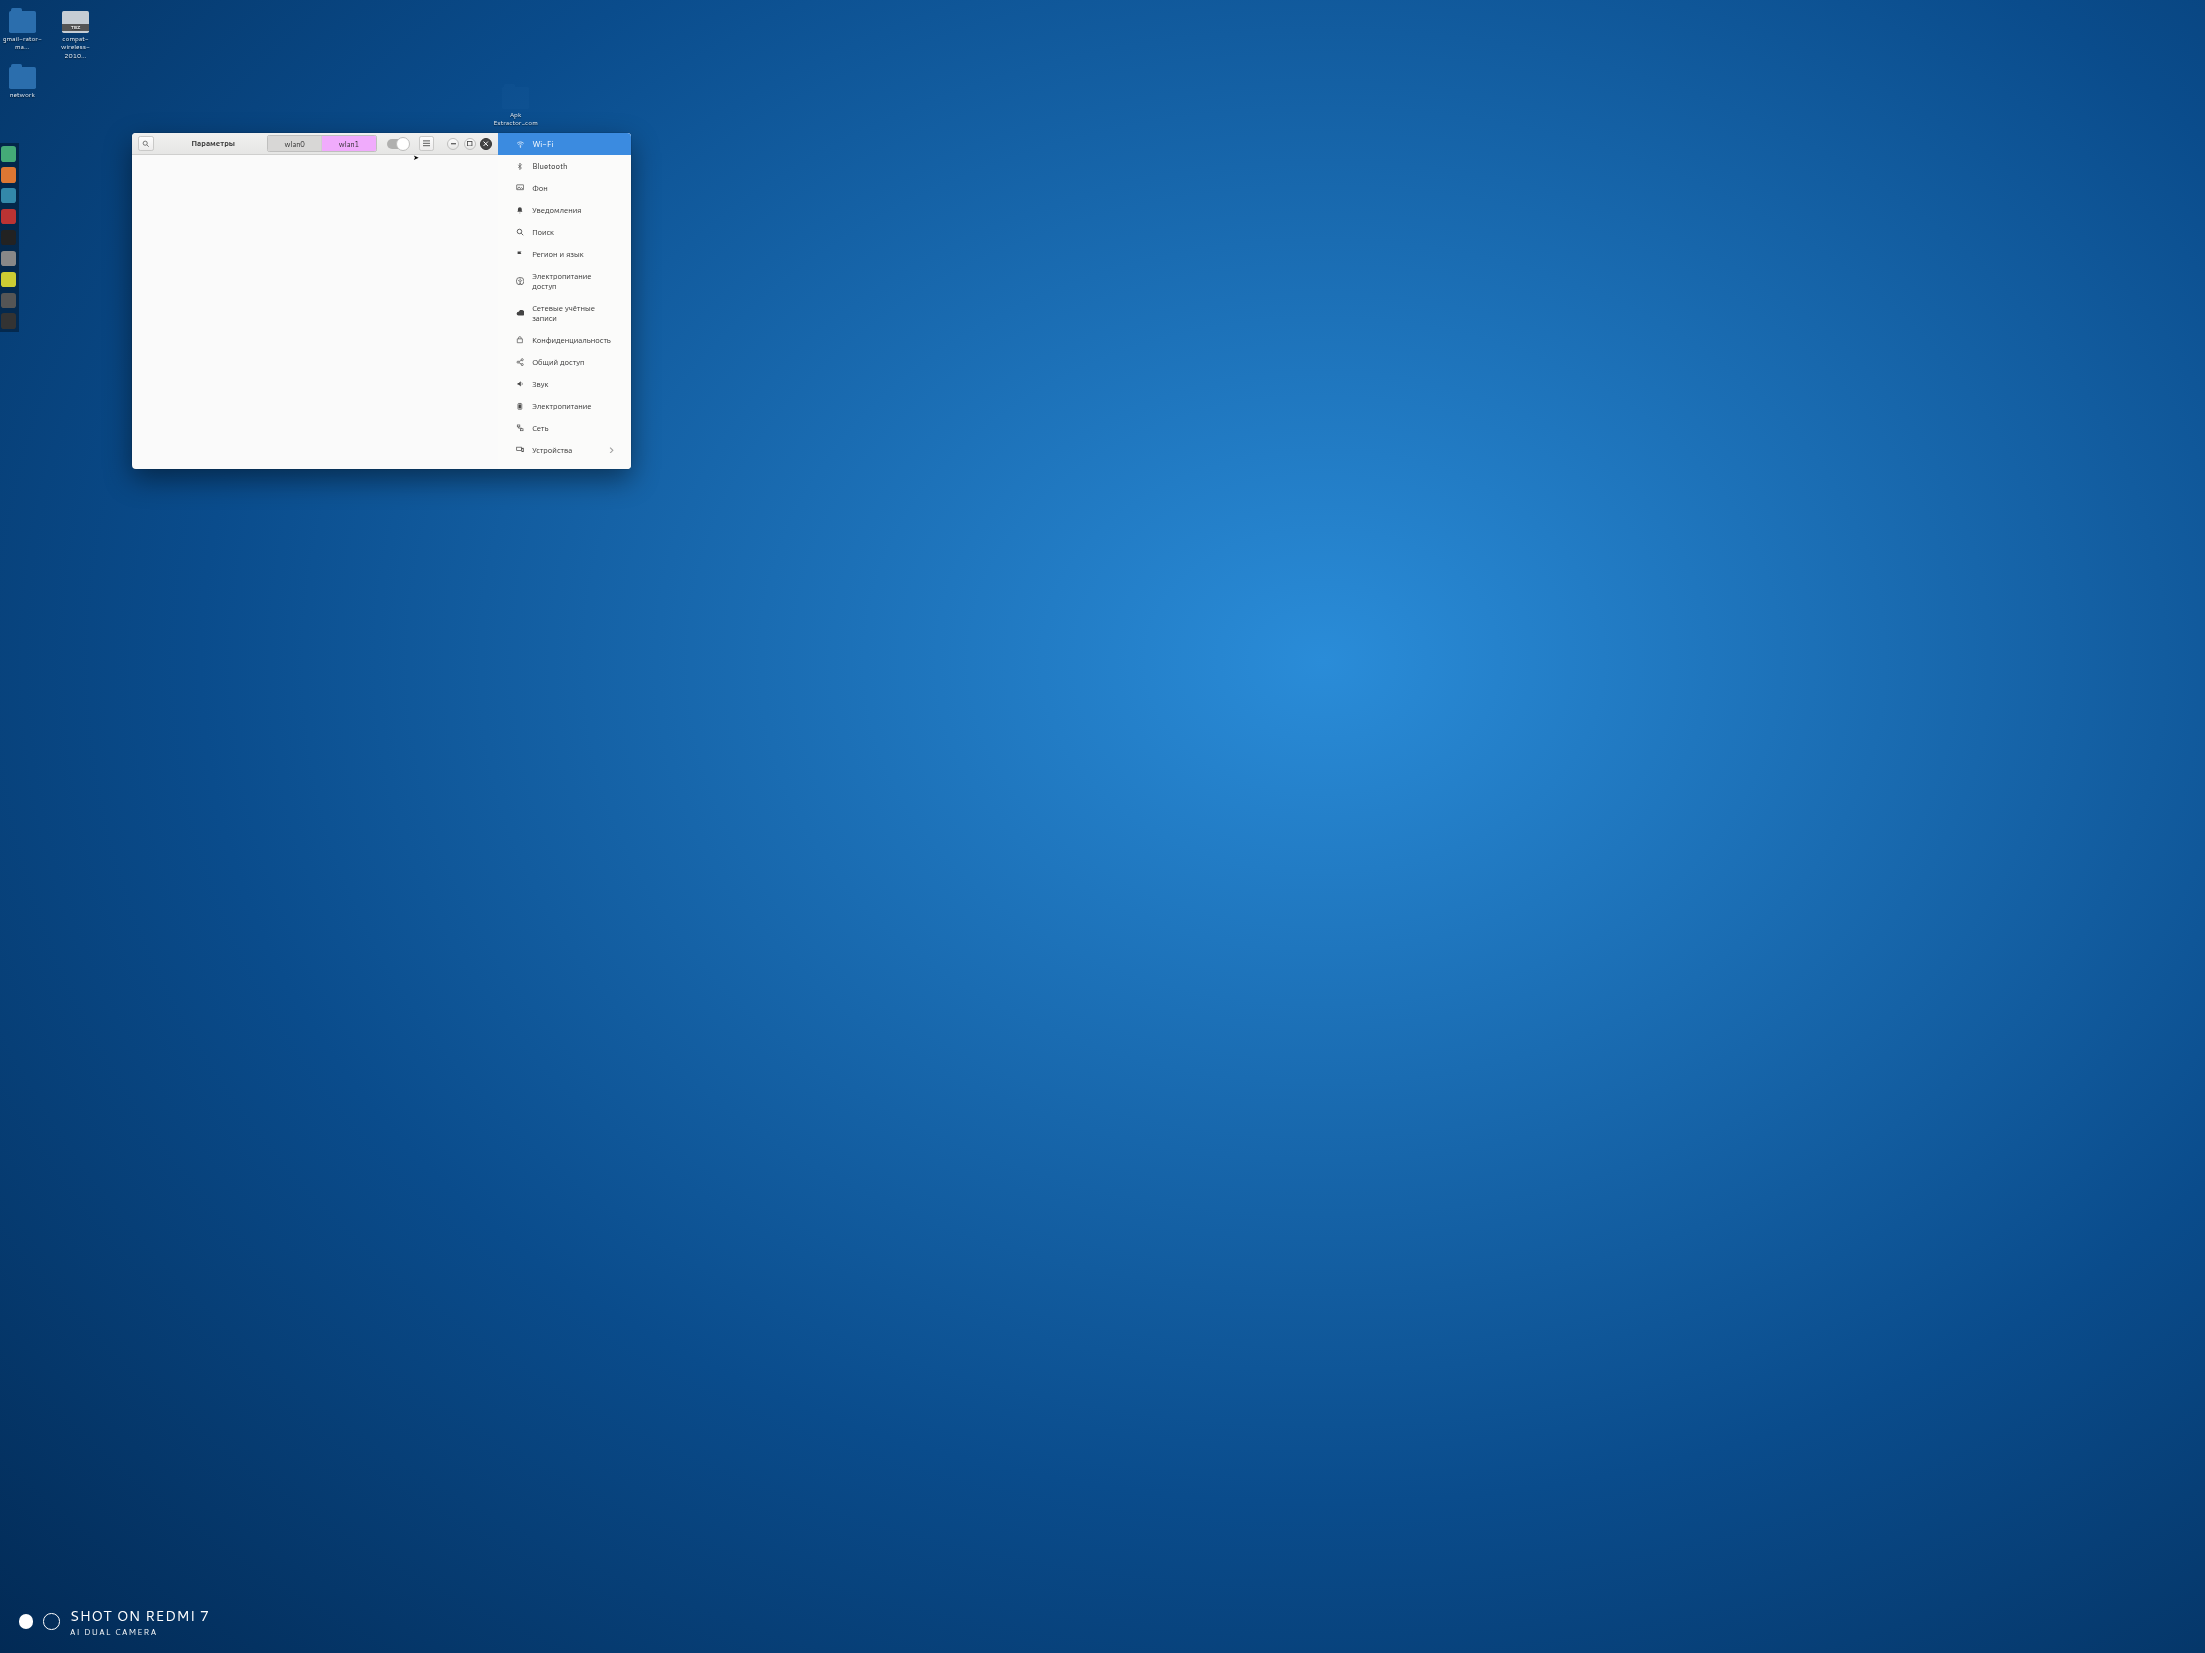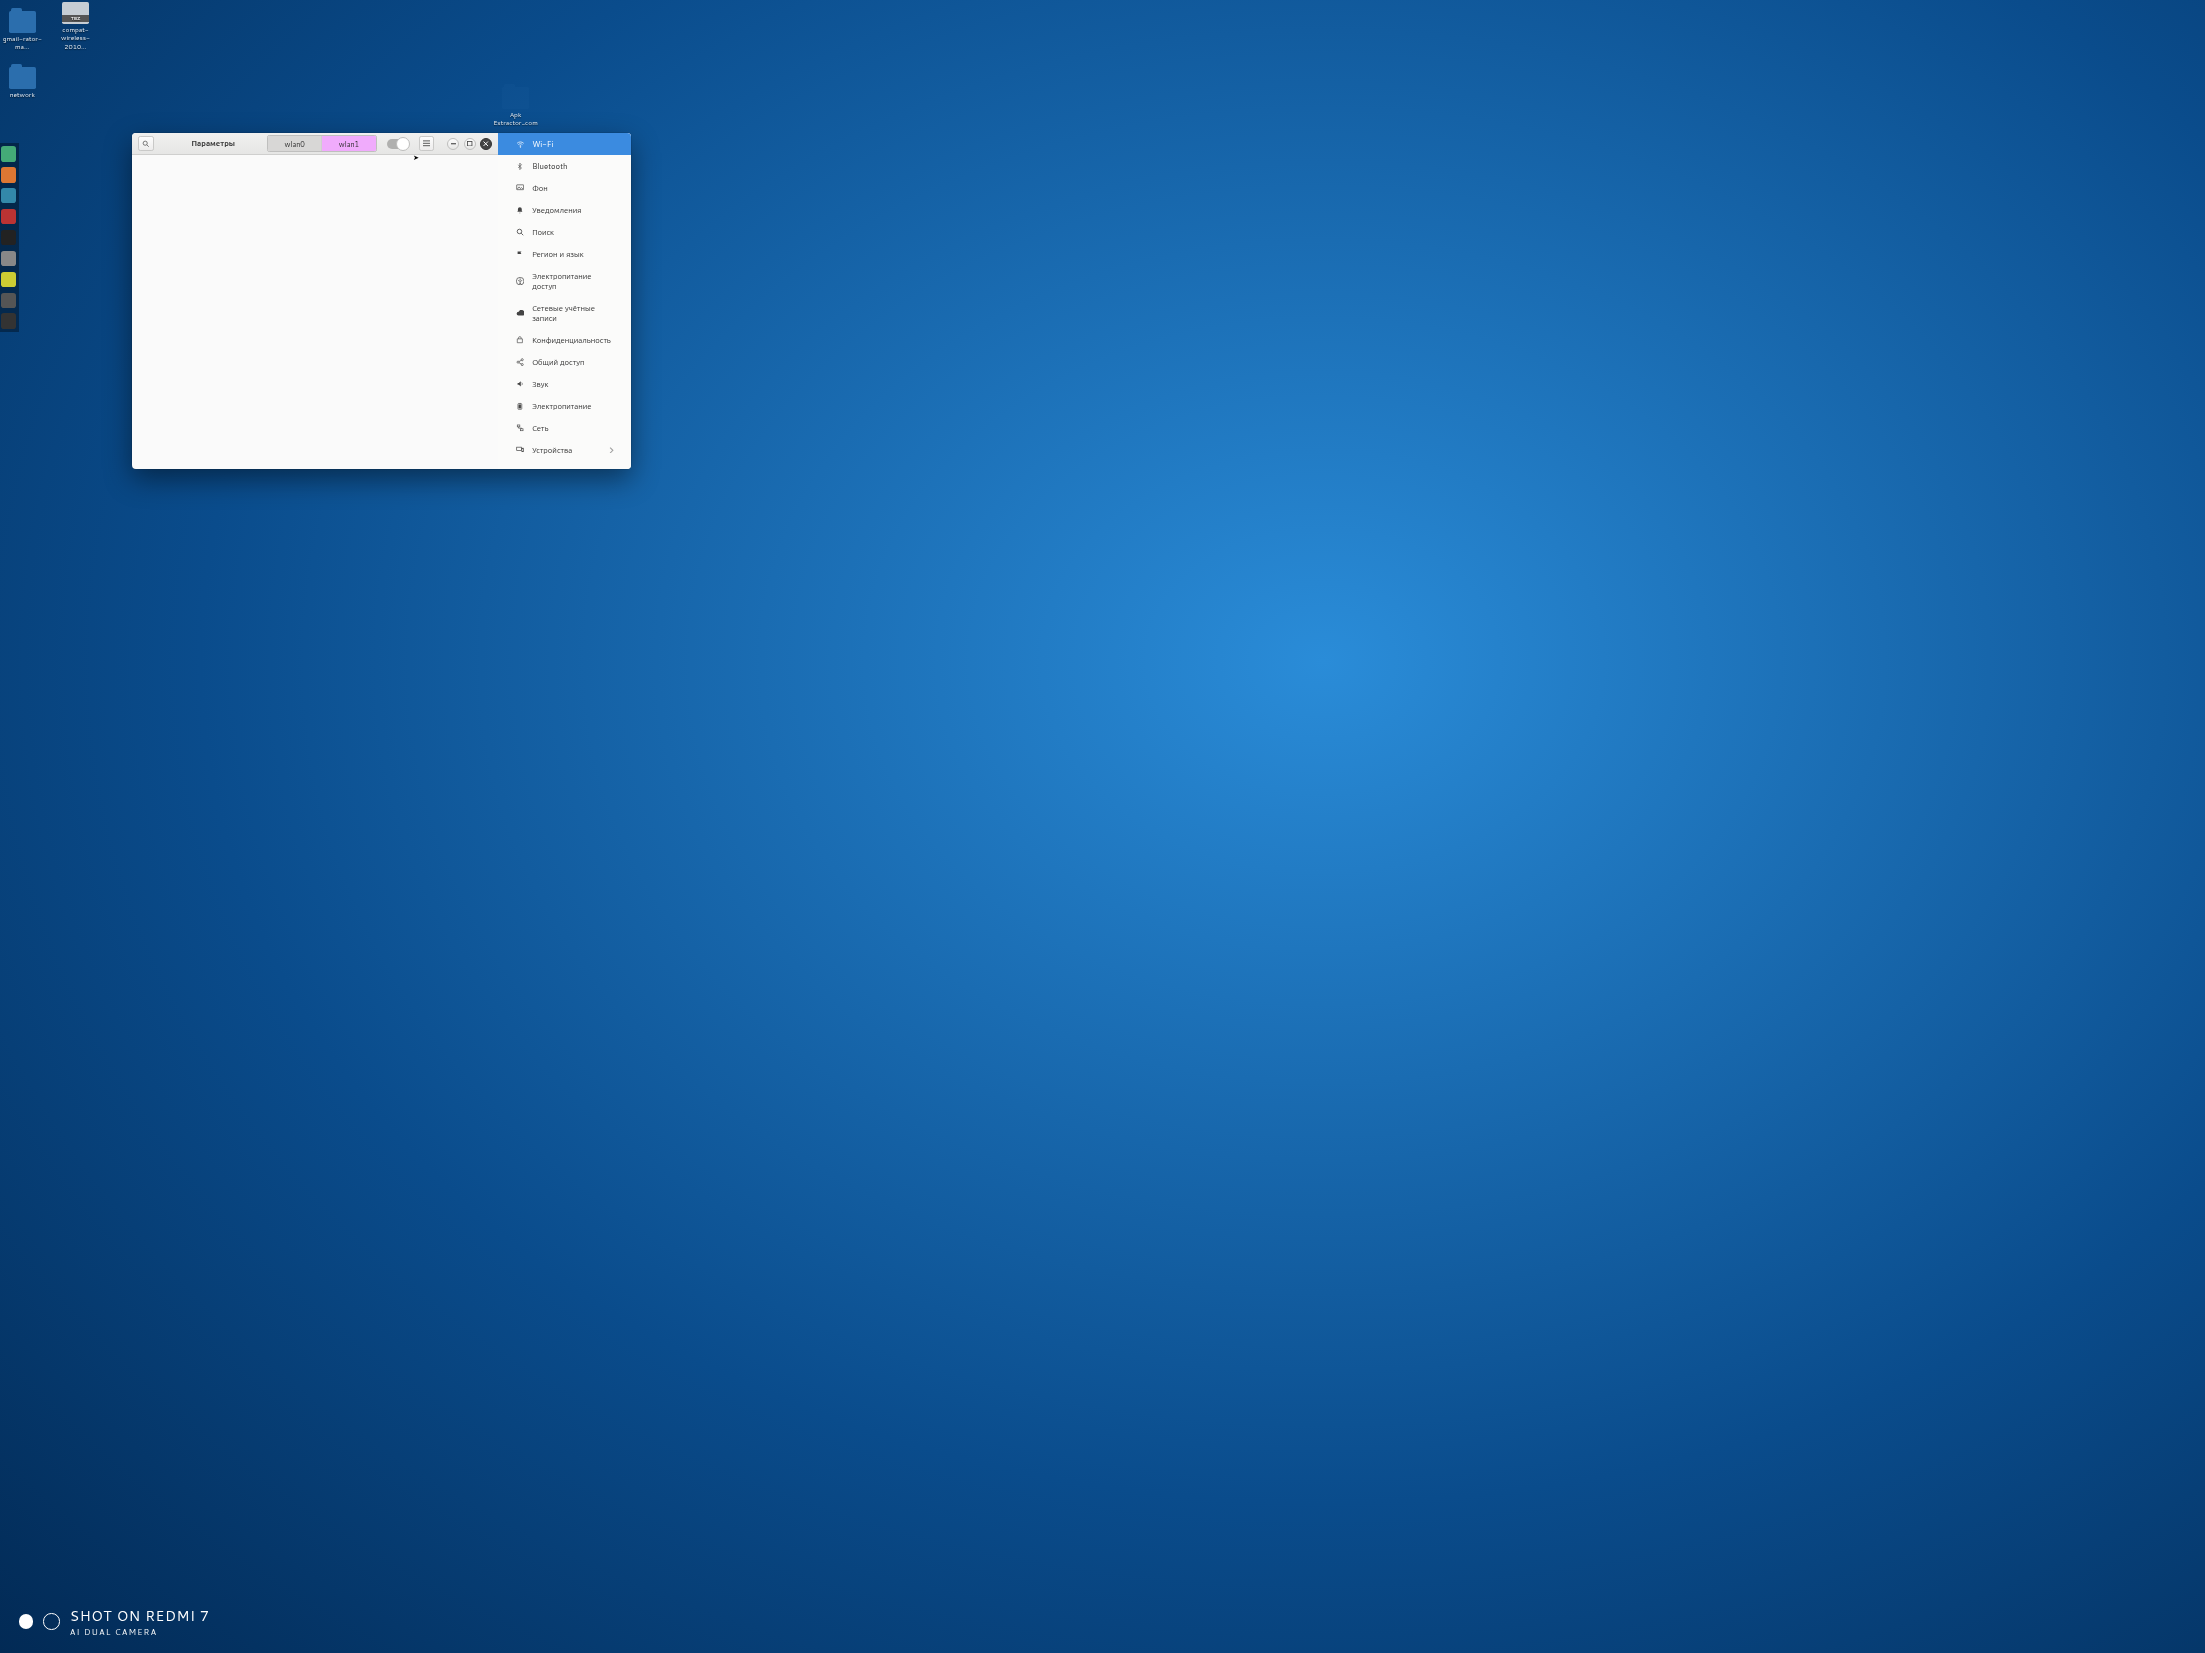--- a/index.html
+++ b/index.html
@@ -158,21 +158,21 @@
 
   svg { display:block; }
 </style>
 </head>
 <body>
 
 <div class="desktop-icon" style="left:-2.2px; top:11px;">
   <div class="glyph"></div>
   <span class="label">gmail-rator-ma…</span>
 </div>
-<div class="desktop-icon file" style="left:51px; top:2px;">
+<div class="desktop-icon file" style="left:51px; top:11px;">
   <div class="glyph"></div>
   <span class="label">compat-wireless-2010…</span>
 </div>
 <div class="desktop-icon" style="left:-2.2px; top:67px;">
   <div class="glyph"></div>
   <span class="label">network</span>
 </div>
 <div class="desktop-icon" style="left:485px; top:87px; width:61px;">
   <div class="glyph" style="opacity:.1"></div>
   <span class="label">Apk Extractor_com…</span>

